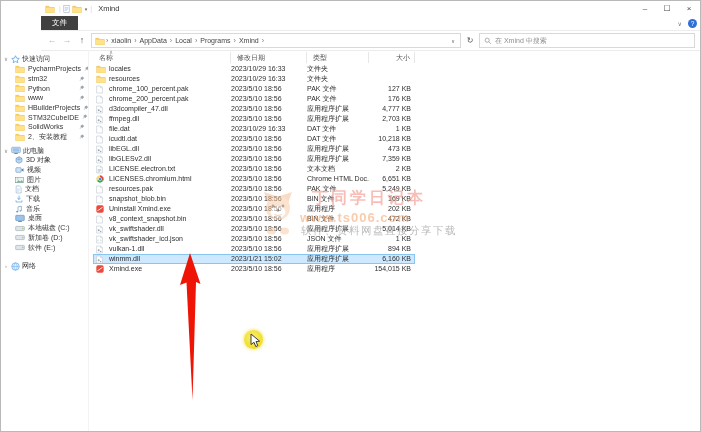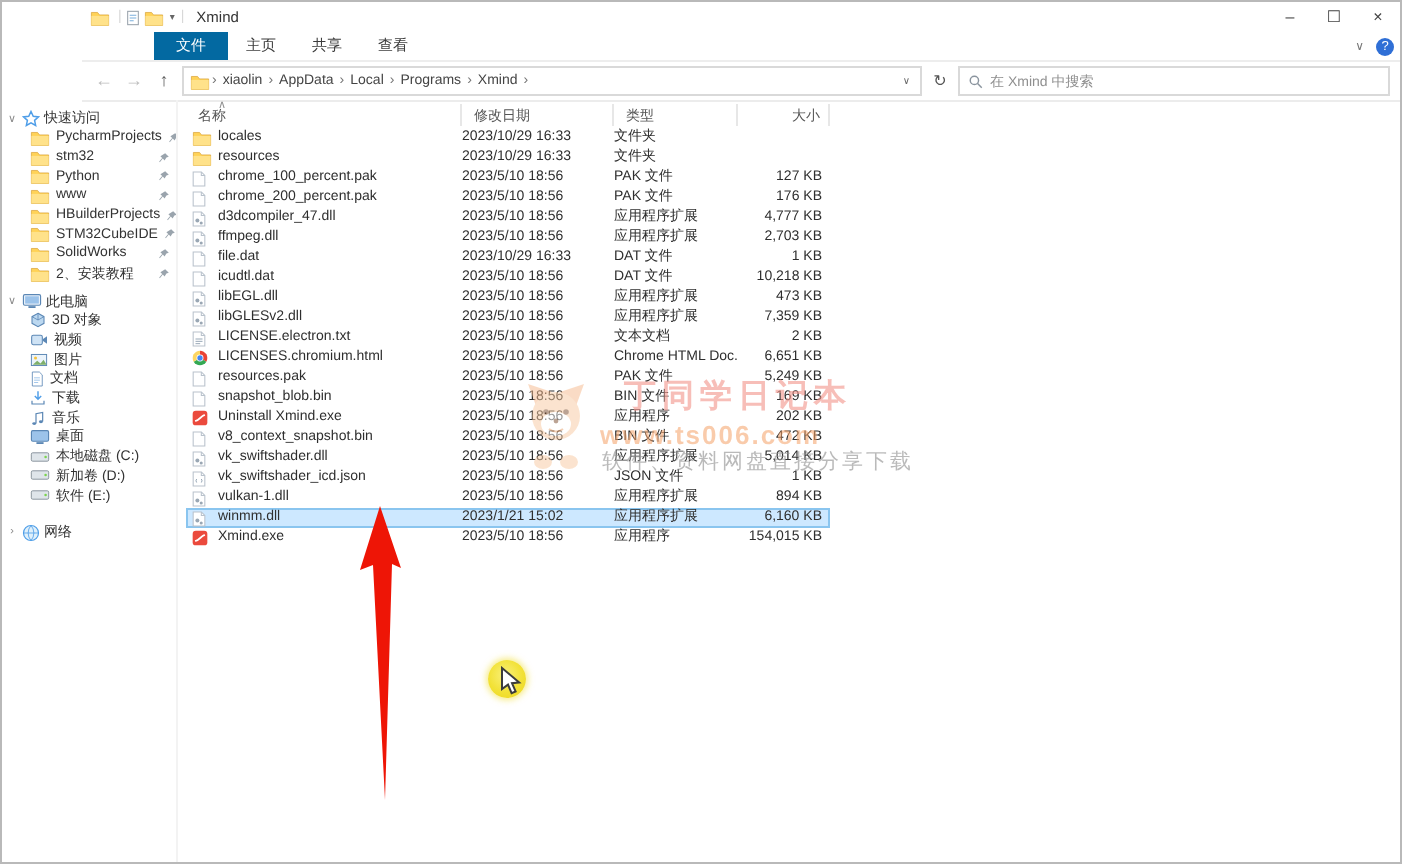--- a/index.html
+++ b/index.html
@@ -10,21 +10,21 @@
   .titlebar{height:15px;display:flex;align-items:center;padding-left:4px;font-size:7.5px;color:#333;}
   .titlebar .icn{display:inline-flex;align-items:center;margin-right:2px;}
   .qat-sep{color:#d8d8d8;font-size:7px;margin:0 2px;}
   .qat-caret{font-size:5px;color:#666;margin:0 1px;}
   .win-title{margin-left:4px;}
   .win-controls{margin-left:auto;display:flex;height:15px;}
   .win-controls span{width:22px;display:flex;align-items:center;justify-content:center;font-size:8px;color:#444;cursor:default;}
 
   
   .menubar{height:14px;display:flex;align-items:stretch;border-bottom:1px solid #ededed;font-size:7.5px;position:relative;}
-  .file-tab{background:#0369a1;color:#fff;padding:0 11px;display:flex;align-items:center;margin-left:36px;}
+  .file-tab{background:#404040;color:#fff;padding:0 11px;display:flex;align-items:center;}
   .menu-tab{padding:0 9px;color:#3c3c3c;display:flex;align-items:center;}
   .menubar-right{margin-left:auto;display:flex;align-items:center;gap:6px;padding-right:3px;}
   .collapse-caret{font-size:6px;color:#777;}
   .help-circle{width:9px;height:9px;border-radius:50%;background:#2f6fd6;color:#fff;font-size:6.5px;display:flex;align-items:center;justify-content:center;}
 
   
   .addressbar{height:19px;display:flex;align-items:center;border-bottom:1px solid #ececec;padding:0 5px;gap:3px;}
   .nav-btn{font-size:9px;line-height:1;width:12px;text-align:center;}
   .nav-disabled{color:#bdbdbd;}
   .nav-up{color:#555;}
@@ -100,25 +100,20 @@
     <span class="win-title">Xmind</span>
     <div class="win-controls">
       <span>–</span>
       <span>☐</span>
       <span>×</span>
     </div>
   </div>
 
   <div class="menubar">
     <span class="file-tab">文件</span>
-    <span id="menu-tabs" style="display:flex">
-        <span class="menu-tab">主页</span>
-        <span class="menu-tab">共享</span>
-        <span class="menu-tab">查看</span>
-      </span>
     <div class="menubar-right">
       <span class="collapse-caret">∨</span>
       <span class="help-circle">?</span>
     </div>
   </div>
 
   <div class="addressbar">
     <span class="nav-btn nav-disabled">←</span>
     <span class="nav-btn nav-disabled">→</span>
     <span class="nav-btn nav-up">↑</span>

